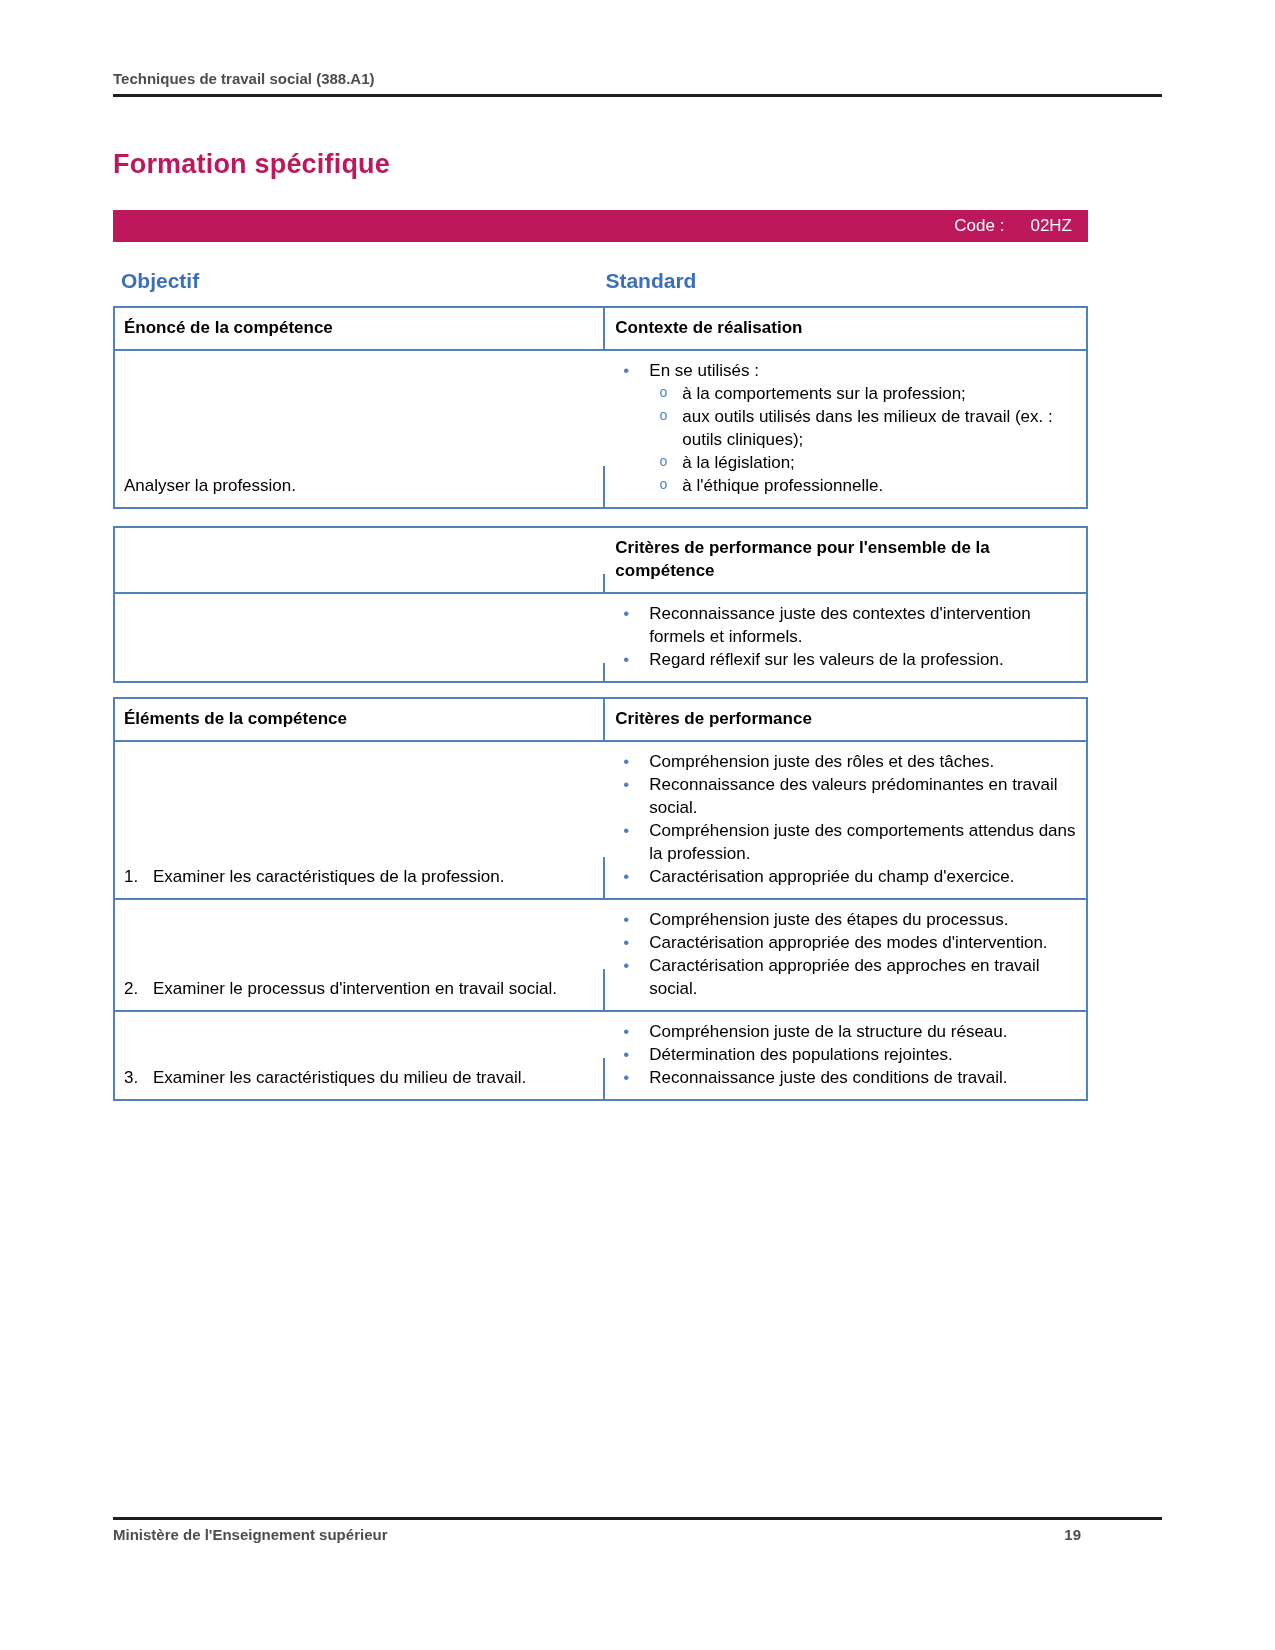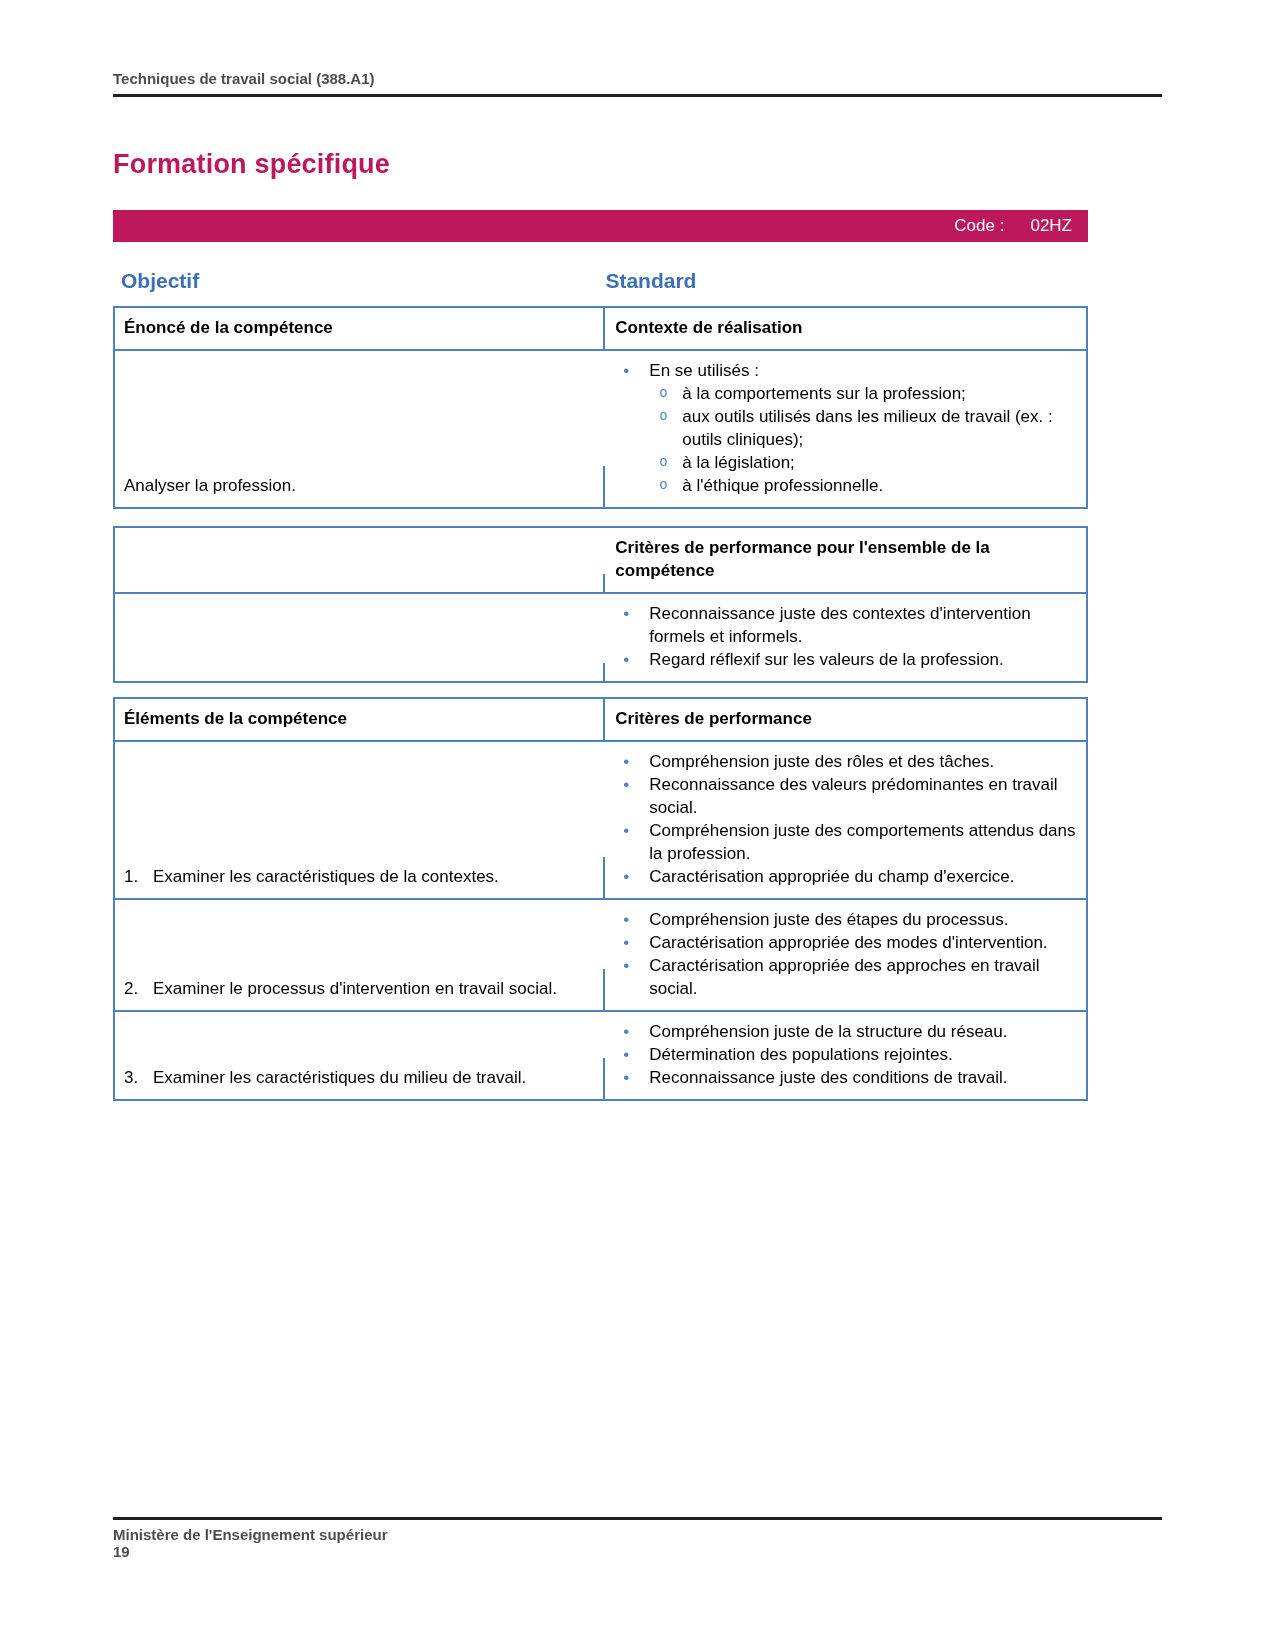--- a/index.html
+++ b/index.html
@@ -91,21 +91,21 @@
   .doc-footer {
     position:absolute;
     left:113px; top:1505px;
     width:1049px;
     border-top:3px solid #1f1f1f;
     padding-top:6px;
   }
   .doc-footer .frow {
     width:968px;
     display:flex; justify-content:space-between;
-    font-size:15px; font-weight:bold; color:#4d4d4d;flex-direction:column;
+    font-size:15px; font-weight:bold; color:#4d4d4d;
   }
 </style>
 </head>
 <body>
 
 <div class="page">
 
   <div class="doc-header">
     <span>Techniques de travail social (388.A1)</span>
   </div>
@@ -179,21 +179,21 @@
   <div class="tbl t3">
     <div class="trow hrow">
       <div class="cl hd">Éléments de la compétence</div>
       <div class="cr hd">Critères de performance</div>
     </div>
 
     <div class="trow brow">
       <div class="cl">
         <div class="numitem">
           <span class="num">1.</span>
-          <span class="ntxt">Examiner les caractéristiques de la contextes.</span>
+          <span class="ntxt">Examiner les caractéristiques de la profession.</span>
         </div>
       </div>
       <div class="cr">
         <div class="b1">
           <span class="dot"></span>
           <span class="txt">Compréhension juste des rôles et des tâches.</span>
         </div>
         <div class="b1">
           <span class="dot"></span>
           <span class="txt">Reconnaissance des valeurs prédominantes en travail social.</span>

